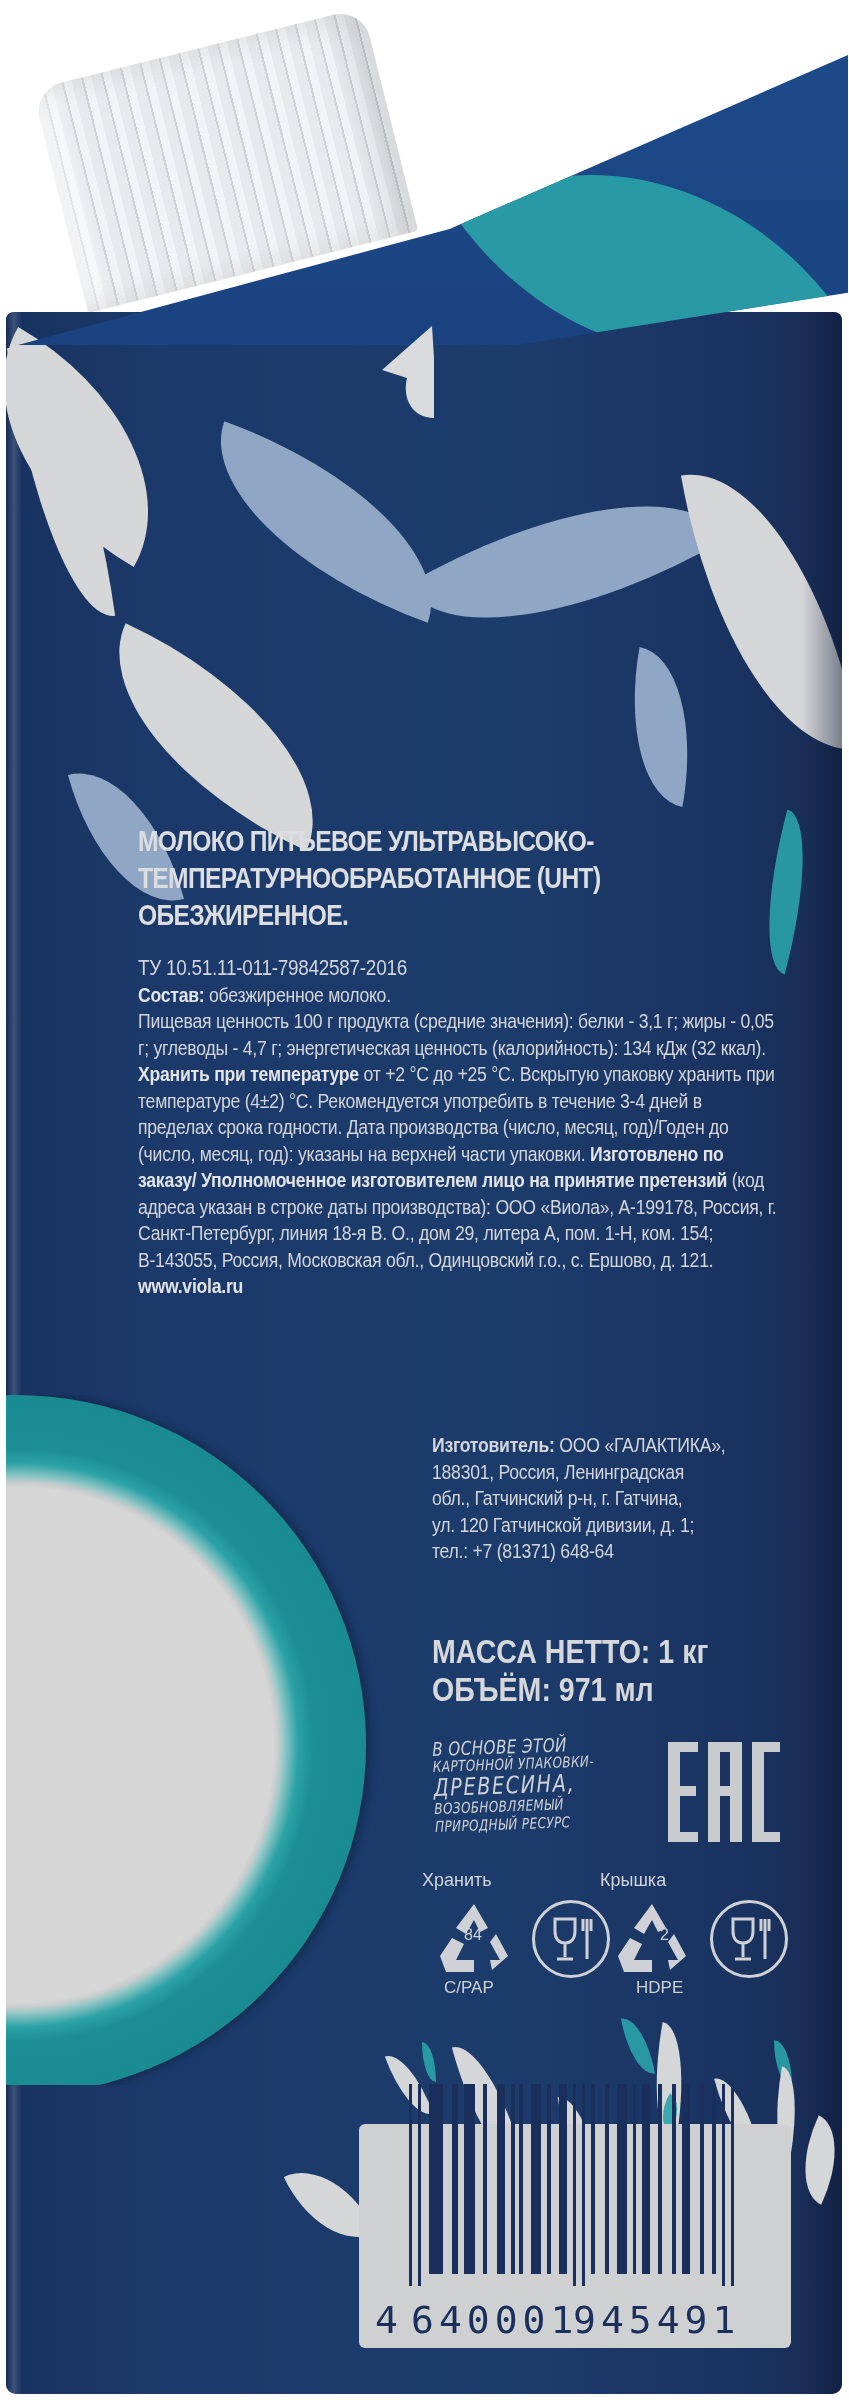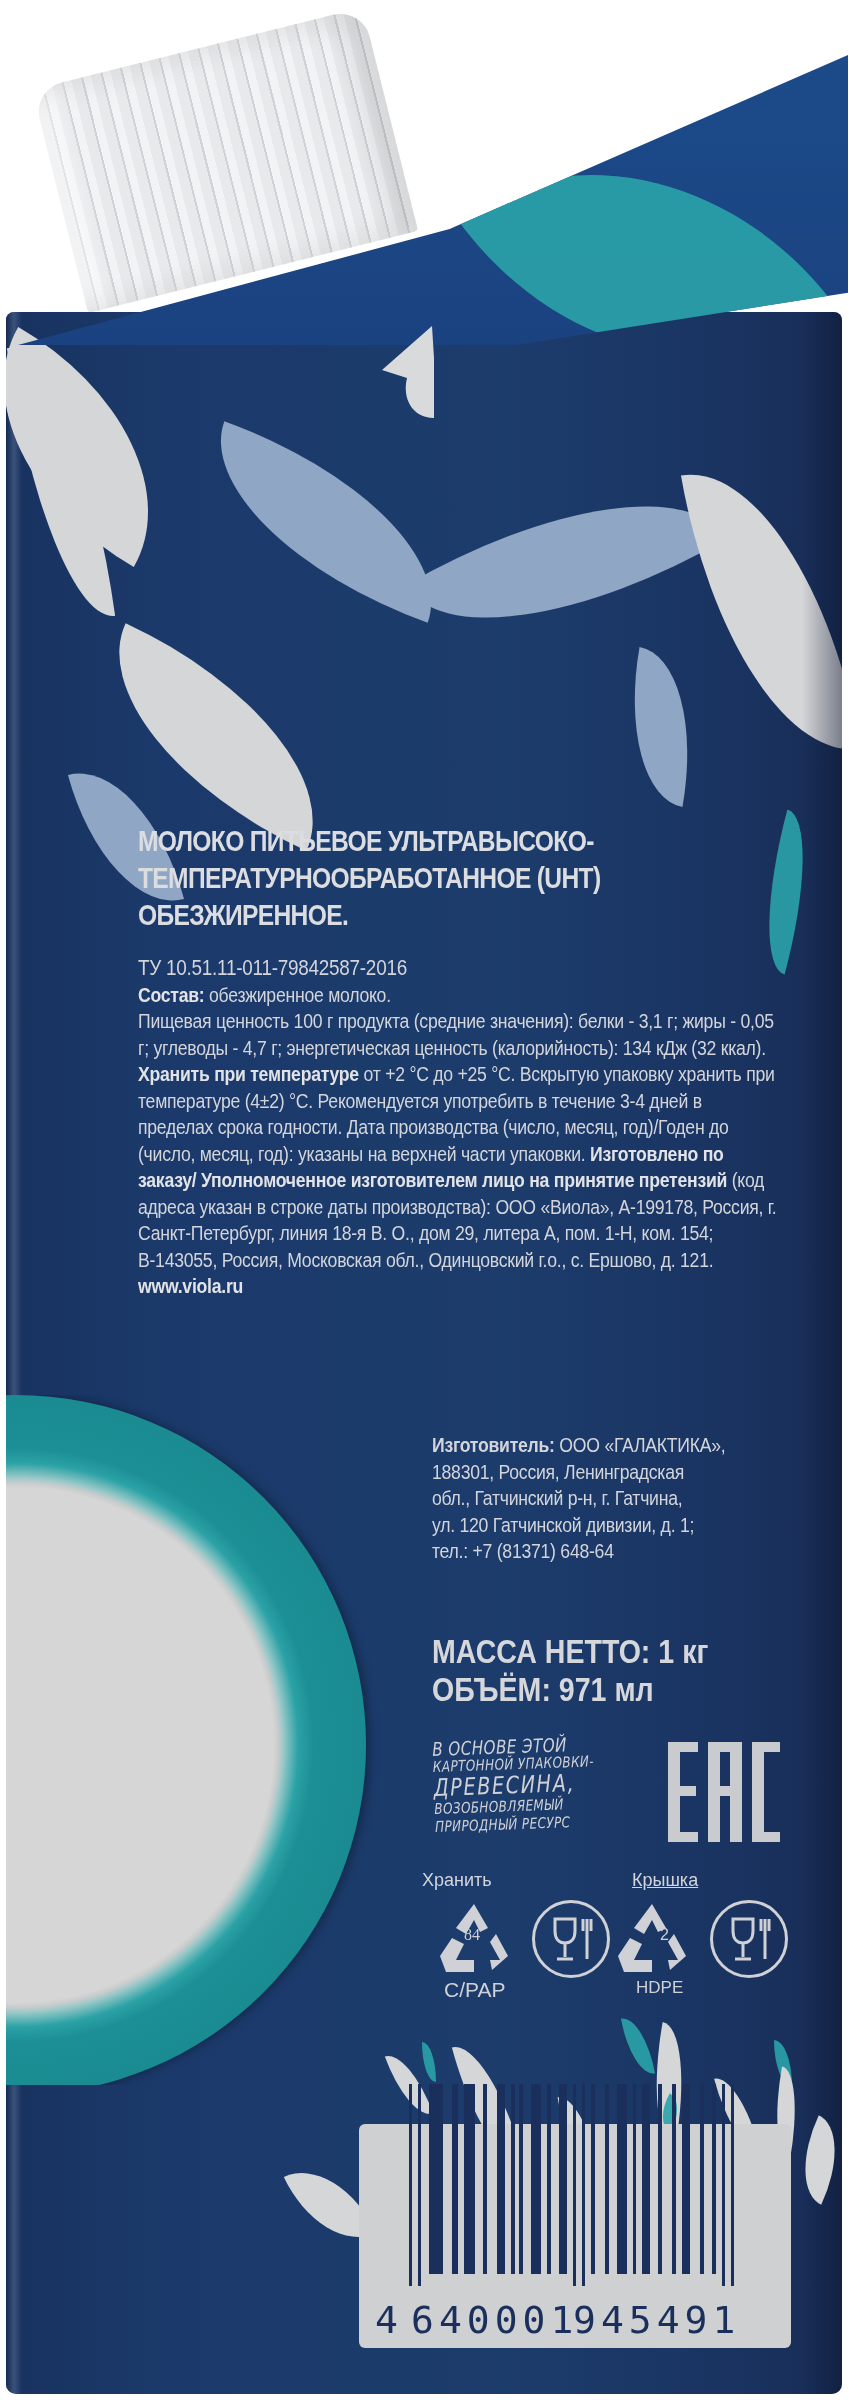--- a/index.html
+++ b/index.html
@@ -176,28 +176,28 @@
   <span style="left:40px;width:32px;height:10px;"></span>
   <span style="left:62px;width:12px;"></span>
   <span style="left:40px;top:44px;width:32px;height:10px;"></span>
   <span style="left:84px;width:12px;"></span>
   <span style="left:84px;width:28px;height:10px;"></span>
   <span style="left:84px;top:90px;width:28px;height:10px;"></span>
 </div>
 
 <div class="pack-labels">
   <span style="left:2px;">Хранить</span>
-  <span style="left:212px;text-decoration:underline;">Крышка</span>
+  <span style="left:180px;">Крышка</span>
 </div>
 
 <svg class="rec" style="left:434px;" viewBox="0 0 80 80">
   <path d="M40 6 L54 30 L46 34 L40 22 L32 36 L22 30 Z M62 36 L74 58 L58 72 L56 62 L66 62 L56 44 Z M18 40 L30 46 L22 62 L40 62 L40 74 L12 74 L6 58 Z" fill="#cfd1d6"></path>
 </svg>
-<div class="rec-code" style="left:464px;top:1926px;font-family:Liberation Serif, serif;">84</div>
-<div class="rec-code" style="left:444px;top:1978px;font-size:21px;">C/PAP</div>
+<div class="rec-code" style="left:464px;top:1926px;">84</div>
+<div class="rec-code" style="left:444px;top:1978px;font-size:17px;">C/PAP</div>
 
 <div class="glass" style="left:532px;">
   <svg viewBox="0 0 72 72" width="72" height="72">
       <path d="M20 16 h20 v12 c0 8 -4 12 -10 12 c-6 0 -10 -4 -10 -12 Z M30 40 v14 M22 56 h16 M48 16 v12 M52 16 v12 M56 16 v12 M52 28 v28" stroke="#cfd1d6" stroke-width="3" fill="none"></path>
     </svg>
 </div>
 
 <svg class="rec" style="left:612px;" viewBox="0 0 80 80">
   <path d="M40 6 L54 30 L46 34 L40 22 L32 36 L22 30 Z M62 36 L74 58 L58 72 L56 62 L66 62 L56 44 Z M18 40 L30 46 L22 62 L40 62 L40 74 L12 74 L6 58 Z" fill="#cfd1d6"></path>
 </svg>

